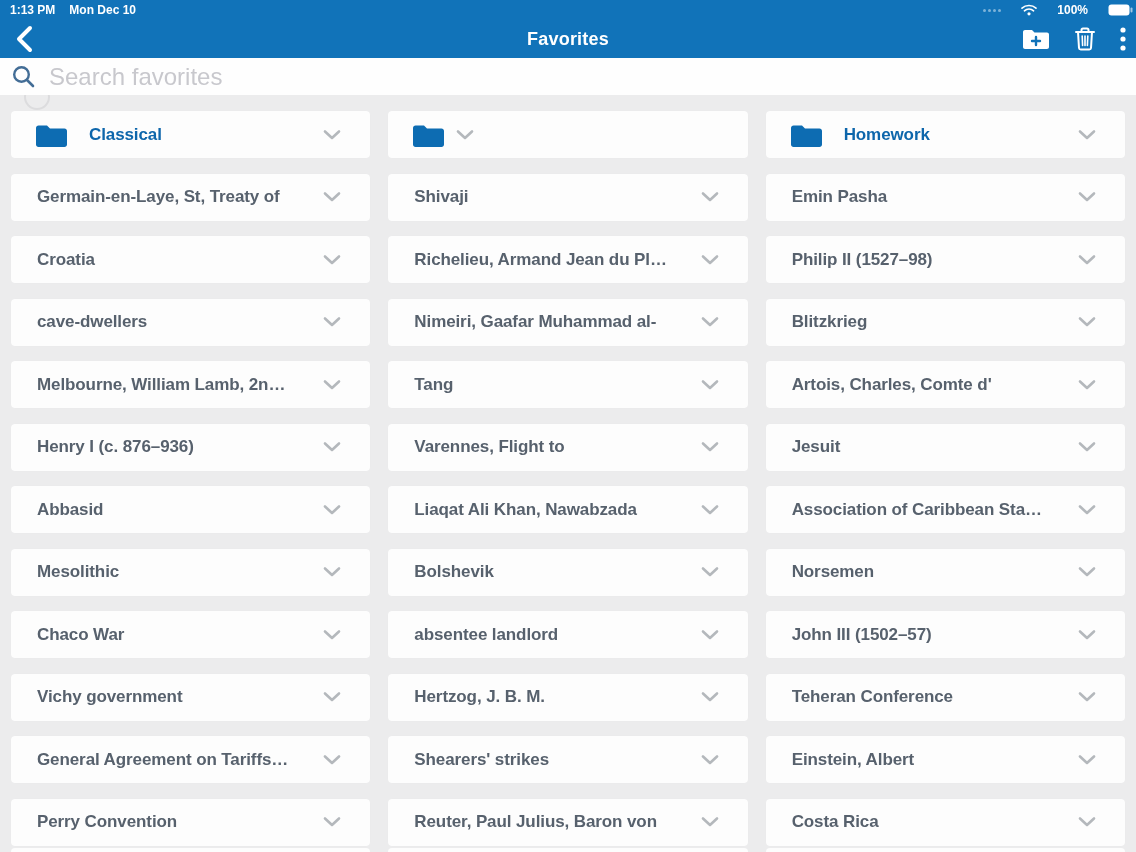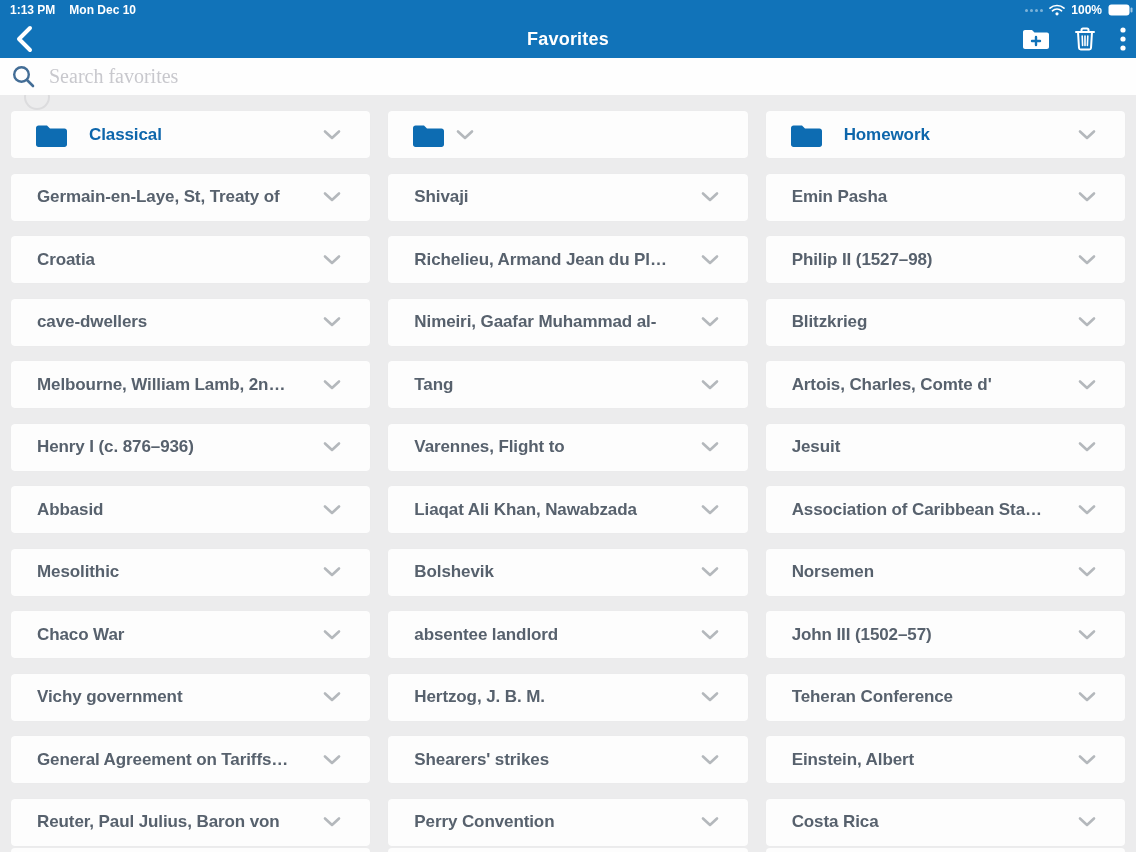--- a/index.html
+++ b/index.html
@@ -16,21 +16,21 @@
     background: #1173b9;
     color: #fff;
     display: flex;
     justify-content: space-between;
     align-items: center;
     padding: 0 3px 0 8px;
     font-size: 12px;
     font-weight: 700;
   }
   .statusbar .left { display: flex; gap: 14px; align-items: center; padding-left: 2px; }
-  .statusbar .right { display: flex; gap: 6px; align-items: center; }
+  .statusbar .right { display: flex; gap: 20px; align-items: center; }
   .sig-dots { display: flex; gap: 2px; opacity: .45; }
   .sig-dots i { width: 3px; height: 3px; background: #fff; border-radius: 50%; display: block; }
 
   
   .navbar {
     height: 38px;
     background: #1173b9;
     position: relative;
     display: flex;
     align-items: center;
@@ -51,22 +51,22 @@
     background: #fefefe;
     display: flex;
     align-items: center;
     padding: 0 12px;
     gap: 14px;
     position: relative;
     z-index: 2;
   }
   .searchbar input {
     flex: 1; border: none; outline: none; background: transparent;
-    font-family: Liberation Serif, serif;
-    font-size: 20px; color: #6d28d9;
+    font-family: Liberation Sans, sans-serif;
+    font-size: 24px; color: #6d28d9;
   }
   .searchbar input::placeholder { color: #c8c8cd; opacity: 1; }
 
   
   .refresh-ring {
     position: absolute; left: 24px; top: 84px;
     width: 26px; height: 26px; border-radius: 50%;
     border: 2px solid #dcdcde;
     z-index: 1;
   }
@@ -506,30 +506,30 @@
   <div class="card">
     <span class="label">Einstein, Albert</span>
     <span class="chev">
       <svg width="24" height="18" viewBox="0 0 24 18" fill="none">
         <path d="M5 5.5 L12 12 L19 5.5" stroke="#b4b8bc" stroke-width="2.6" stroke-linecap="round" stroke-linejoin="round"></path>
       </svg>
     </span>
   </div>
 
   <div class="card">
+    <span class="label">Perry Convention</span>
+    <span class="chev">
+      <svg width="24" height="18" viewBox="0 0 24 18" fill="none">
+        <path d="M5 5.5 L12 12 L19 5.5" stroke="#b4b8bc" stroke-width="2.6" stroke-linecap="round" stroke-linejoin="round"></path>
+      </svg>
+    </span>
+  </div>
+
+  <div class="card">
     <span class="label">Reuter, Paul Julius, Baron von</span>
-    <span class="chev">
-      <svg width="24" height="18" viewBox="0 0 24 18" fill="none">
-        <path d="M5 5.5 L12 12 L19 5.5" stroke="#b4b8bc" stroke-width="2.6" stroke-linecap="round" stroke-linejoin="round"></path>
-      </svg>
-    </span>
-  </div>
-
-  <div class="card">
-    <span class="label">Perry Convention</span>
     <span class="chev">
       <svg width="24" height="18" viewBox="0 0 24 18" fill="none">
         <path d="M5 5.5 L12 12 L19 5.5" stroke="#b4b8bc" stroke-width="2.6" stroke-linecap="round" stroke-linejoin="round"></path>
       </svg>
     </span>
   </div>
 
   <div class="card">
     <span class="label">Costa Rica</span>
     <span class="chev">

